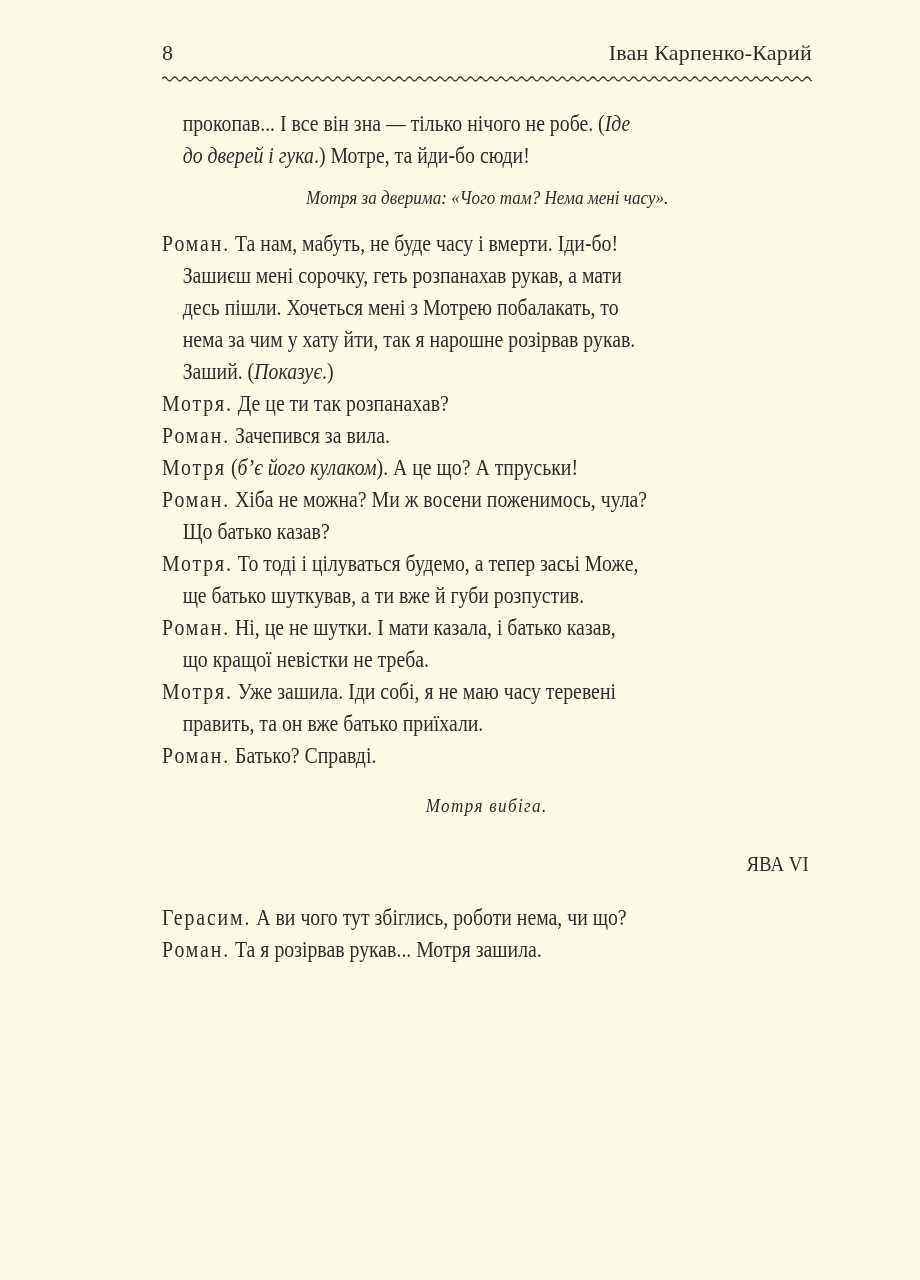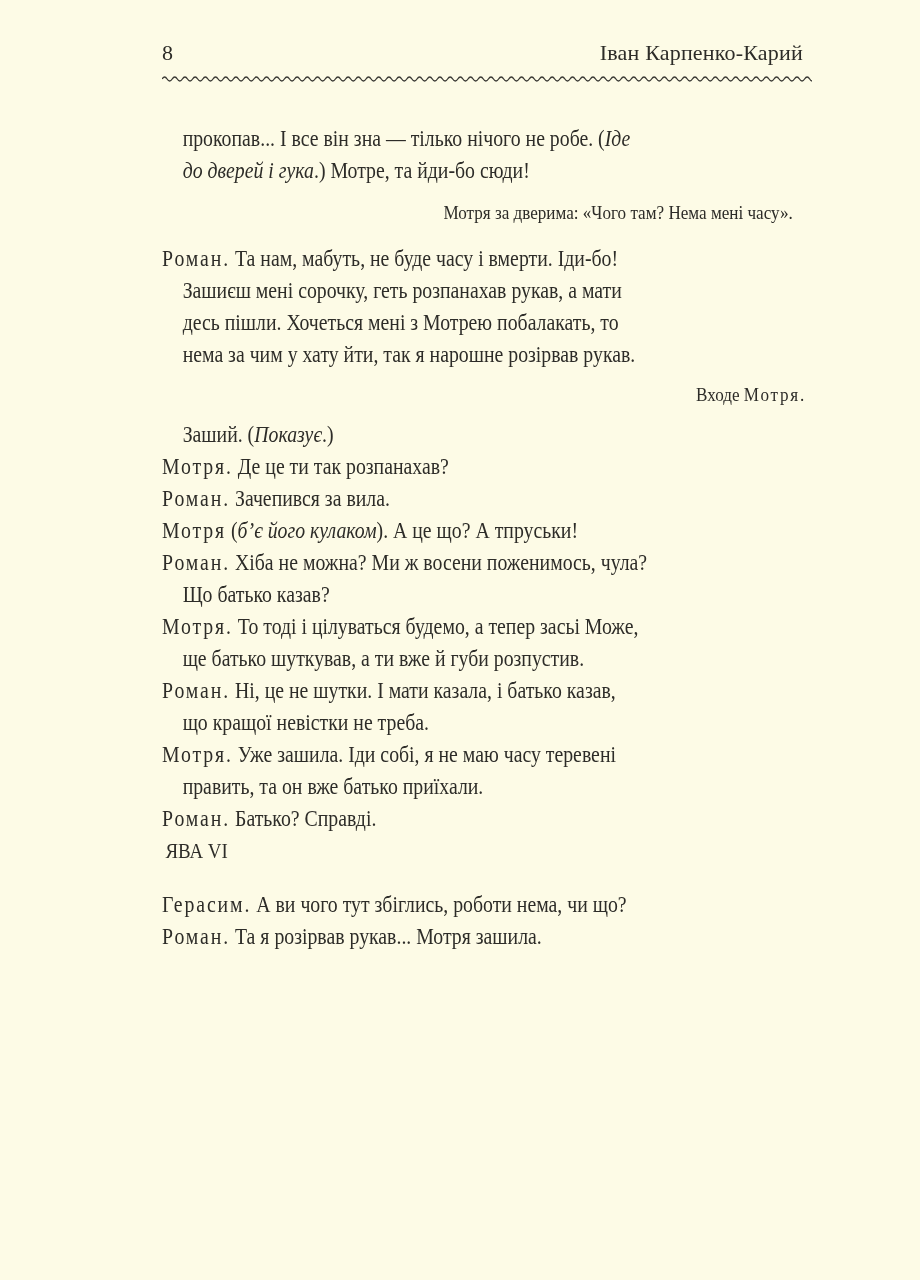--- a/index.html
+++ b/index.html
@@ -6,34 +6,34 @@
   body {
     width: 920px; height: 1280px; overflow: hidden;
     background: #fdfbe6;
     color: #2d2c28;
     font-family: "Liberation Serif", "DejaVu Serif", serif;
     position: relative;
   }
   .page { position: absolute; left: 162px; top: 0; width: 650px; }
   .header { position: absolute; left: 0; top: 40px; width: 650px; height: 34px; }
   .page-num { position: absolute; left: 0; top: 0; font-size: 22px; }
-  .running-title { position: absolute; right: 9px; top: 0; font-size: 22px; letter-spacing: 0.2px; }
+  .running-title { position: absolute; right: 0; top: 0; font-size: 22px; letter-spacing: 0.2px; }
   .wave { position: absolute; left: 0; top: 74px; width: 650px; height: 10px; }
 
-  .text { position: absolute; left: 0; top: 123px; width: 650px; font-size: 23px; line-height: 32px; }
+  .text { position: absolute; left: 0; top: 108px; width: 650px; font-size: 23px; line-height: 32px; }
   .text p { margin: 0; }
   .line { white-space: nowrap; transform: scaleX(0.86); transform-origin: left center; width: 756px; }
   .indent { padding-left: 24px; }
   .stage {
-    text-align: right; font-size: 19px;
+    text-align: center; font-style: italic; font-size: 19px;
     white-space: nowrap;
   }
   .stage span.inner { display: inline-block; transform: scaleX(0.9); }
   .speaker { letter-spacing: 2.2px; }
-  .heading { text-align: left; font-size: 21px; }
+  .heading { text-align: right; font-size: 21px; }
   .heading span { display: inline-block; transform: scaleX(0.9); }
   em { font-style: italic; }
 </style>
 </head>
 <body>
 
 <div class="page">
   <div class="header">
     <span class="page-num">8</span>
     <span class="running-title">Іван Карпенко-Карий</span>
@@ -46,38 +46,38 @@
     <p class="line indent"><span>прокопав... І все він зна — тілько нічого не робе. (</span><em>Іде</em></p>
     <p class="line indent"><em>до дверей і гука</em><span>.) Мотре, та йди-бо сюди!</span></p>
 
     <p class="stage" style="margin-top:10px;margin-bottom:14px;"><span class="inner">Мотря за дверима: «Чого там? Нема мені часу».</span></p>
 
     <p class="line"><span class="speaker">Роман.</span><span> Та нам, мабуть, не буде часу і вмерти. Іди-бо!</span></p>
     <p class="line indent"><span>Зашиєш мені сорочку, геть розпанахав рукав, а мати</span></p>
     <p class="line indent"><span>десь пішли. Хочеться мені з Мотрею побалакать, то</span></p>
     <p class="line indent"><span>нема за чим у хату йти, так я нарошне розірвав рукав.</span></p>
 
-    <p class="stage" style="margin-top:8px;margin-bottom:8px;"><span class="inner"><span>Входе </span><span style="letter-spacing:2px">Мотря.</span></span></p>
 
     <p class="line indent"><span>Заший. (</span><em>Показує</em><span>.)</span></p>
     <p class="line"><span class="speaker">Мотря.</span><span> Де це ти так розпанахав?</span></p>
     <p class="line"><span class="speaker">Роман.</span><span> Зачепився за вила.</span></p>
 
 
     <p class="line"><span class="speaker">Мотря</span><span> (</span><em>б’є його кулаком</em><span>). А це що? А тпруськи!</span></p>
     <p class="line"><span class="speaker">Роман.</span><span> Хіба не можна? Ми ж восени поженимось, чула?</span></p>
     <p class="line indent"><span>Що батько казав?</span></p>
     <p class="line"><span class="speaker">Мотря.</span><span> То тоді і цілуваться будемо, а тепер засьі Може,</span></p>
     <p class="line indent"><span>ще батько шуткував, а ти вже й губи розпустив.</span></p>
     <p class="line"><span class="speaker">Роман.</span><span> Ні, це не шутки. І мати казала, і батько казав,</span></p>
     <p class="line indent"><span>що кращої невістки не треба.</span></p>
     <p class="line"><span class="speaker">Мотря.</span><span> Уже зашила. Іди собі, я не маю часу теревені</span></p>
     <p class="line indent"><span>править, та он вже батько приїхали.</span></p>
     <p class="line"><span class="speaker">Роман.</span><span> Батько? Справді.</span></p>
 
+    <p class="stage" style="margin-top:18px;margin-bottom:26px;letter-spacing:1.5px;"><span class="inner">Мотря вибіга.</span></p>
 
     <p class="heading" style="margin-bottom:22px;"><span>ЯВА VI</span></p>
 
 
     <p class="line"><span class="speaker">Герасим.</span><span> А ви чого тут збіглись, роботи нема, чи що?</span></p>
     <p class="line"><span class="speaker">Роман.</span><span> Та я розірвав рукав... Мотря зашила.</span></p>
   </div>
 </div>
 
 </body></html>

